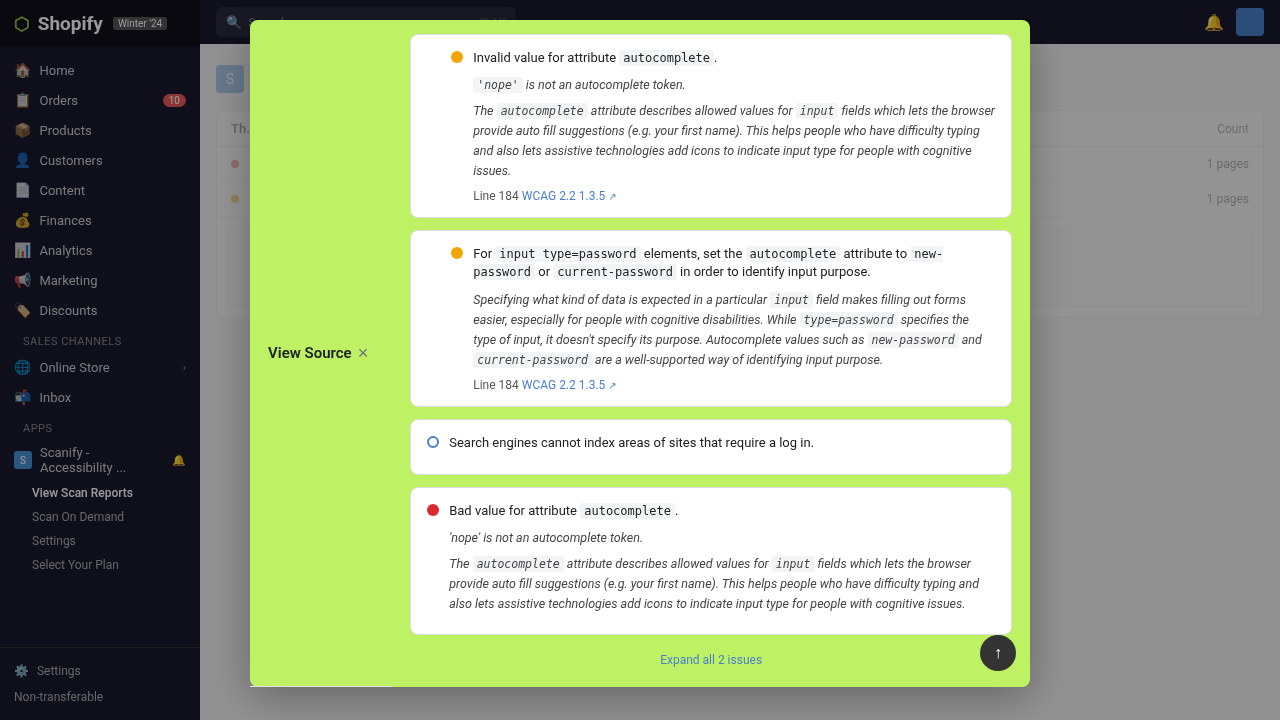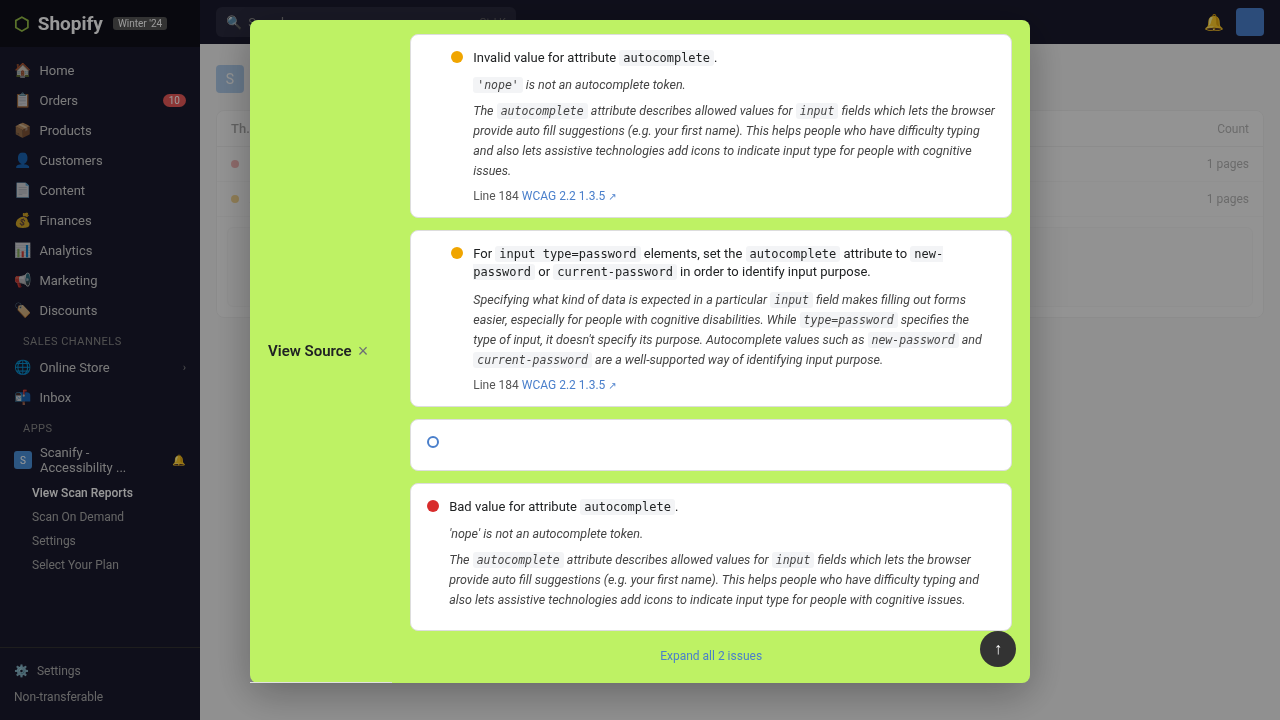--- a/index.html
+++ b/index.html
@@ -551,20 +551,23 @@
             </p>
           </div>
           <div class="issue-line">
             Line 184 <a href="#">WCAG 2.2 1.3.5 <span class="external-icon">↗</span></a>
           </div>
         </div>
 
         <div class="issue-card info">
           <div class="issue-header">
             <div class="issue-dot blue-outline"></div>
+            <div class="issue-title">
+              Search engines cannot index areas of sites that require a log in.
+            </div>
           </div>
         </div>
 
         <div class="issue-card error">
           <div class="issue-header">
             <div class="issue-dot red"></div>
             <div class="issue-title">
               Bad value for attribute <code>autocomplete</code>.
             </div>
           </div>

